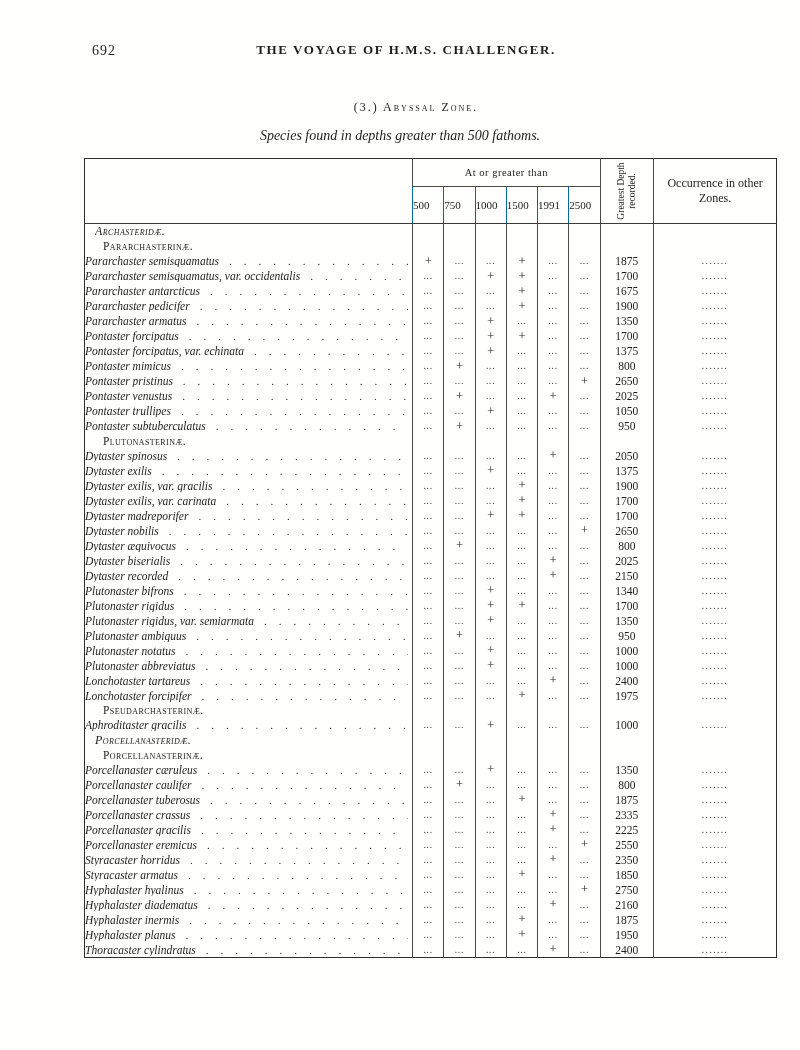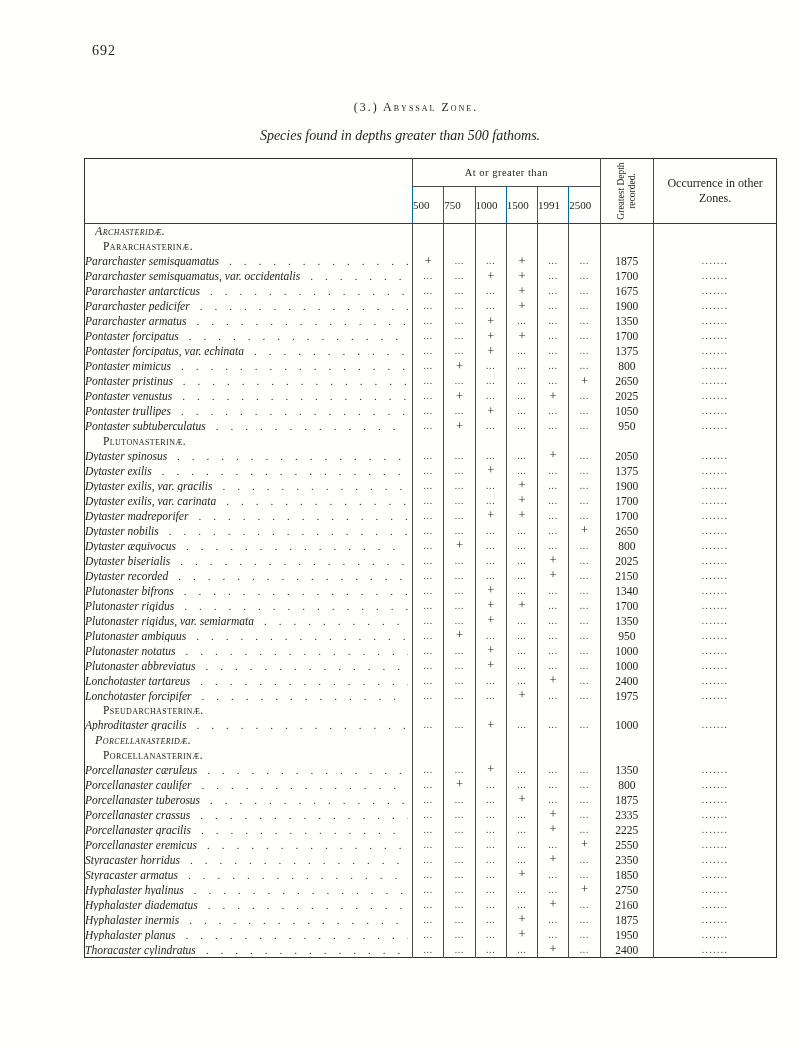--- a/index.html
+++ b/index.html
@@ -64,20 +64,21 @@
   .leader { flex:1; overflow:hidden; white-space:nowrap; letter-spacing:12px;
     font-size:11px; padding-left:10px; margin-right:4px; color:#2b2b2b; }
 </style>
 </head>
 <body>
 
 <div class="page">
 
   <div class="pagehead">
     <span class="page-num">692</span>
+    <span class="running-title">THE VOYAGE OF H.M.S. CHALLENGER.</span>
   </div>
 
   <div class="section-title">(3.) Abyssal Zone.</div>
   <div class="subtitle">Species found in depths greater than 500 fathoms.</div>
 
   <table class="main">
     <colgroup>
       <col class="c-species">
       <col class="c-d">
         <col class="c-d">

